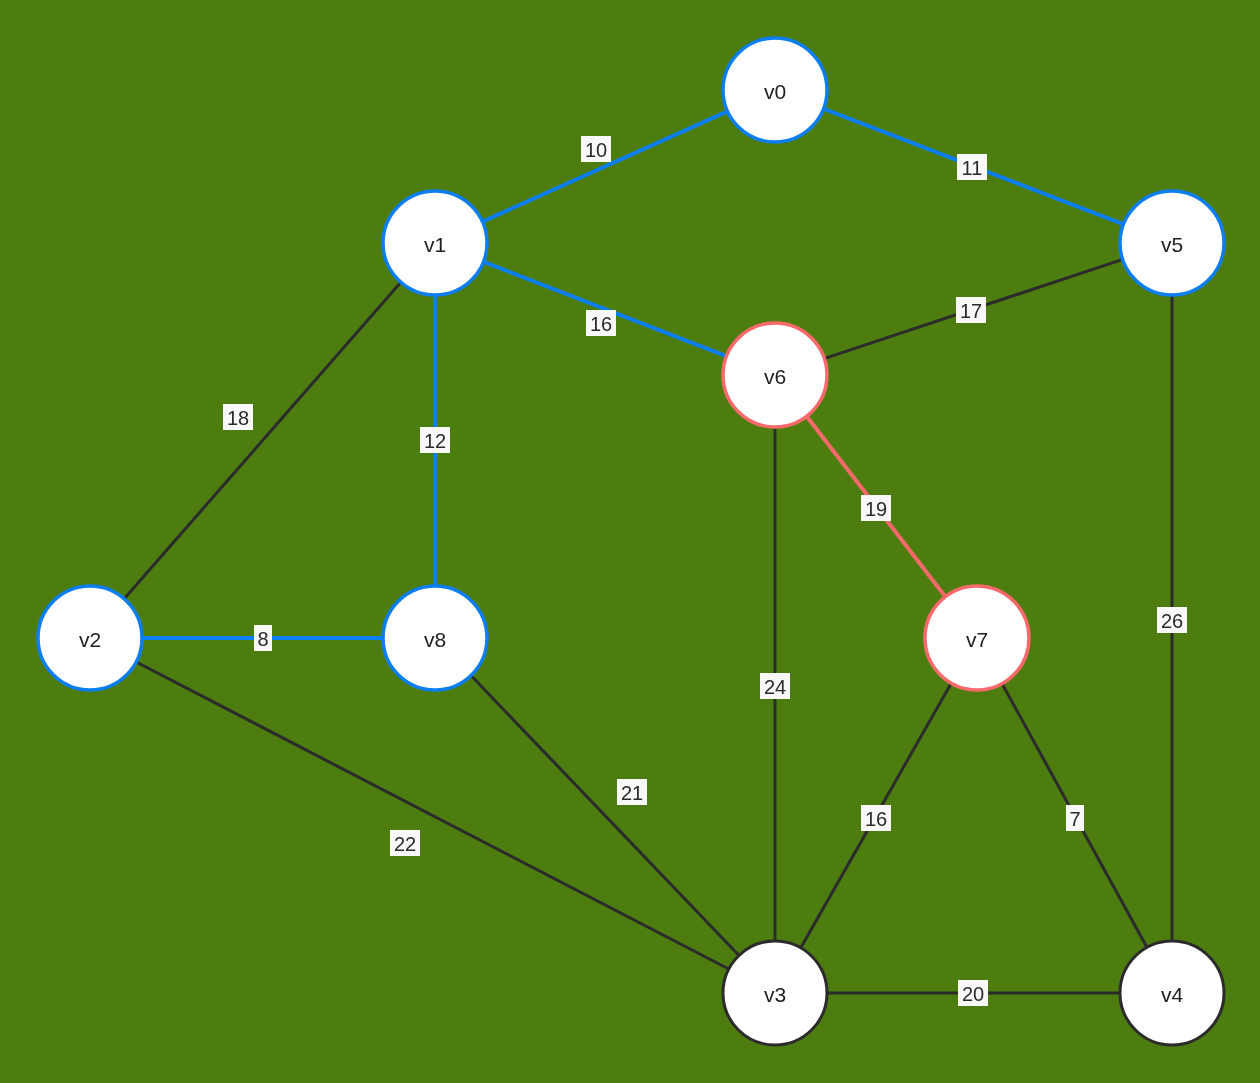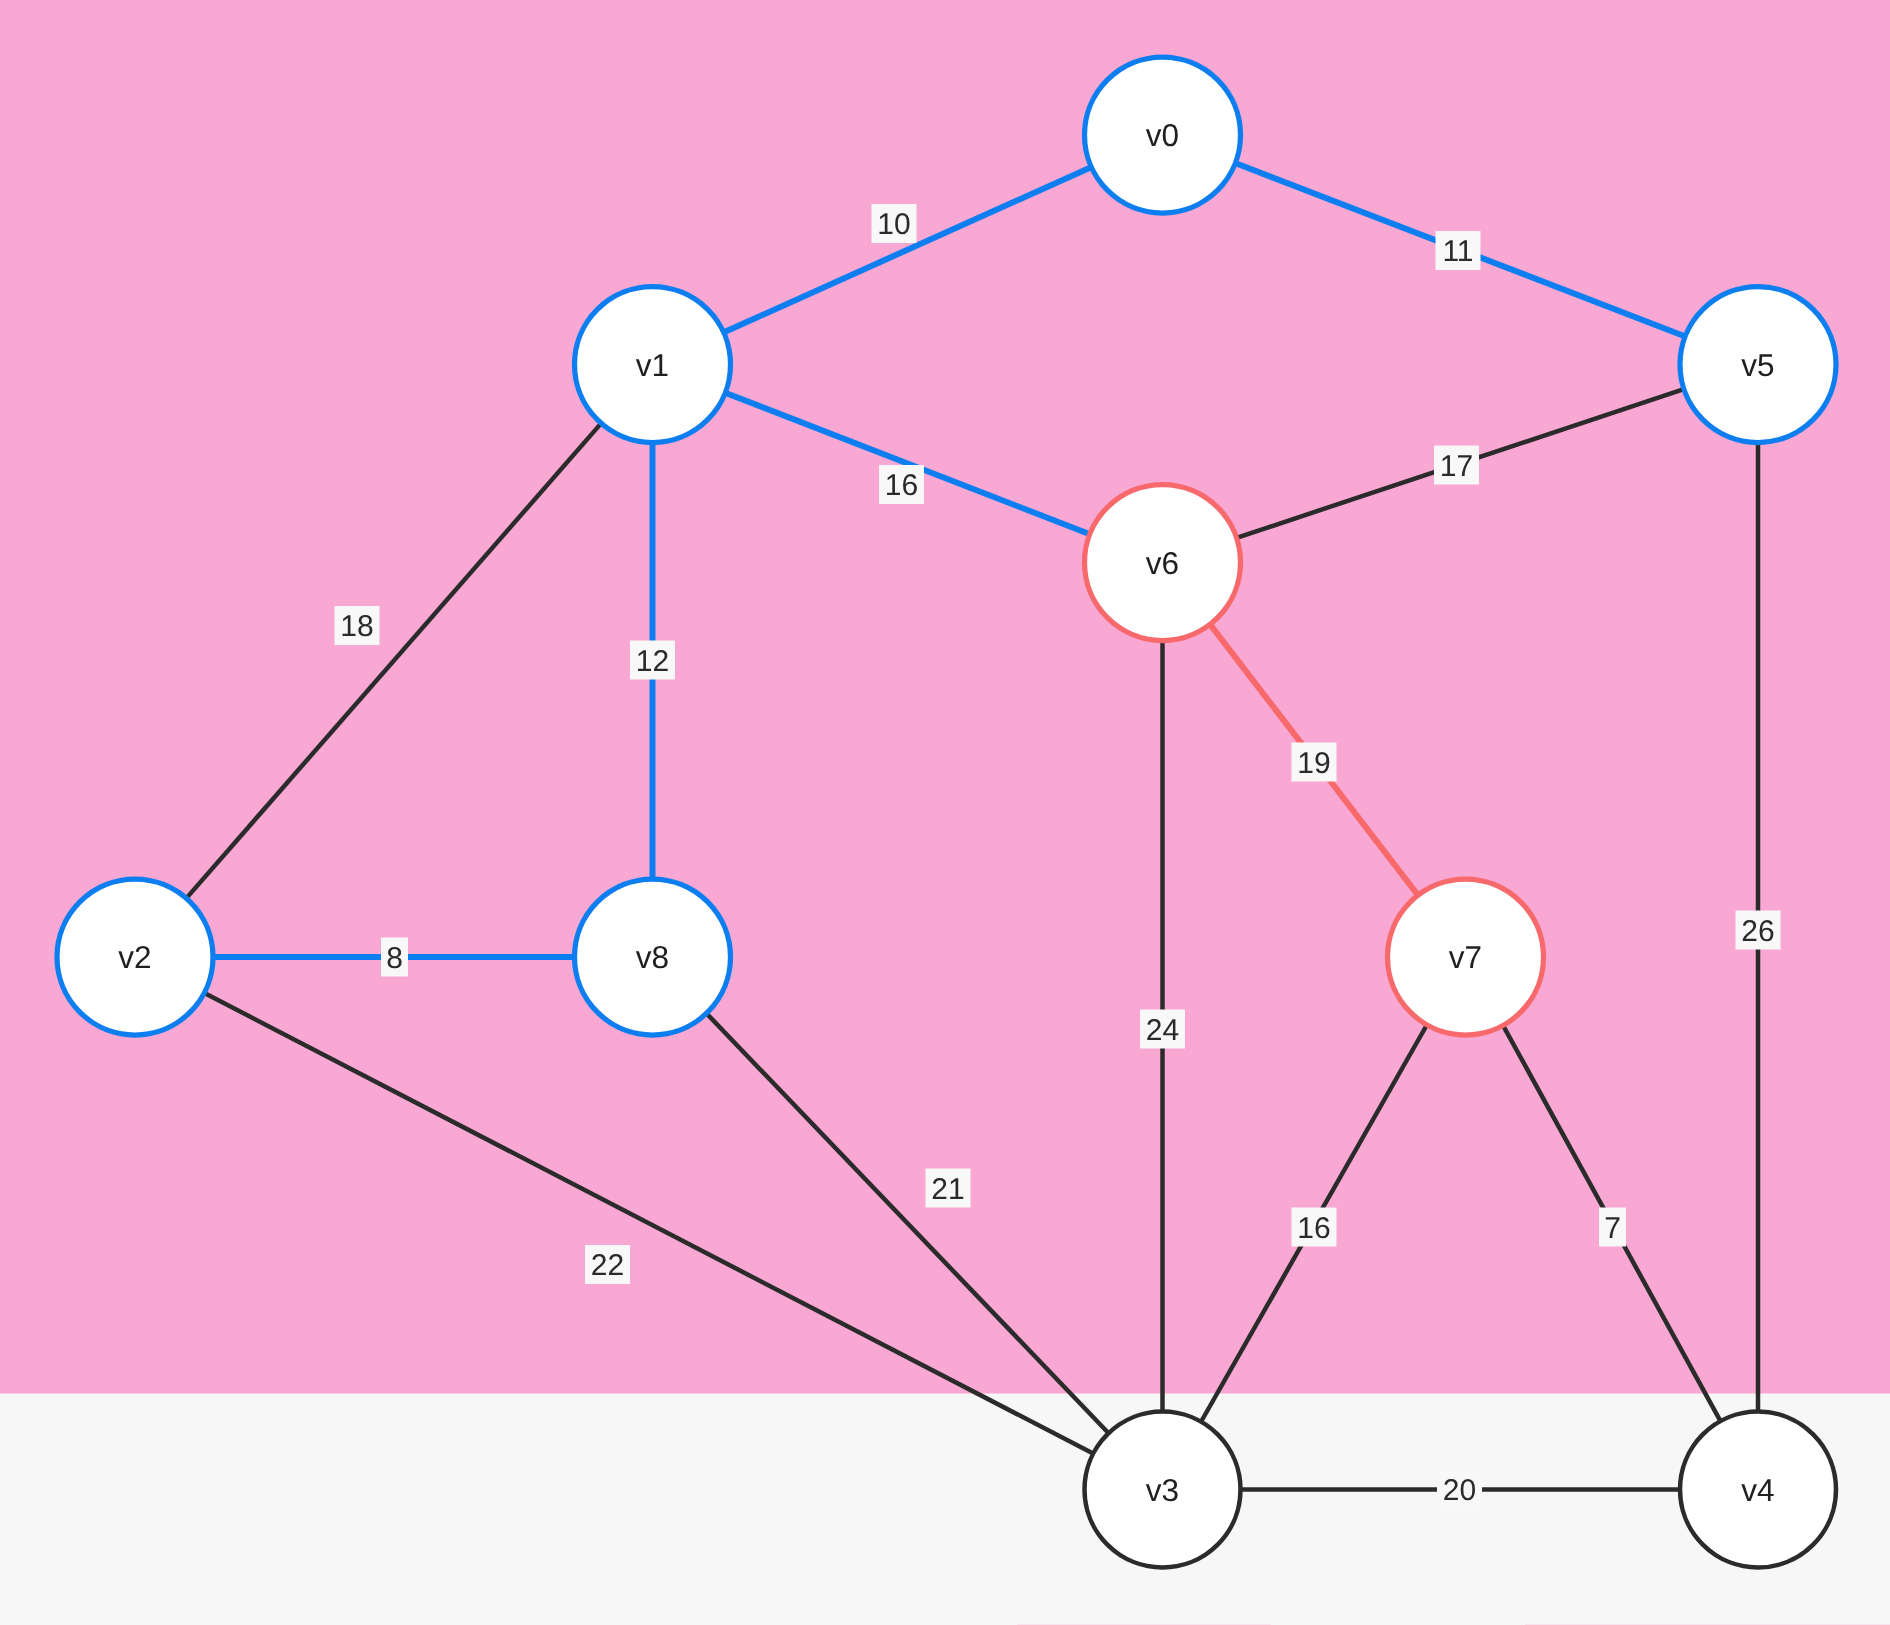--- a/index.html
+++ b/index.html
@@ -8,22 +8,22 @@
     padding: 0;
     background: #f7f7f7;
     width: 1260px;
     height: 1083px;
     overflow: hidden;
     font-family: "Liberation Sans", sans-serif;
   }
   #graph-canvas {
     position: relative;
     width: 1260px;
-    height: 929px;
-    background: #f9a8d4;
+    height: 1083px;
+    background: #4d7c0f;
   }
   svg#graph-svg {
     position: absolute;
     top: 0;
     left: 0;
     width: 1260px;
     height: 1083px;
     display: block;
   }
   .edge-line {

